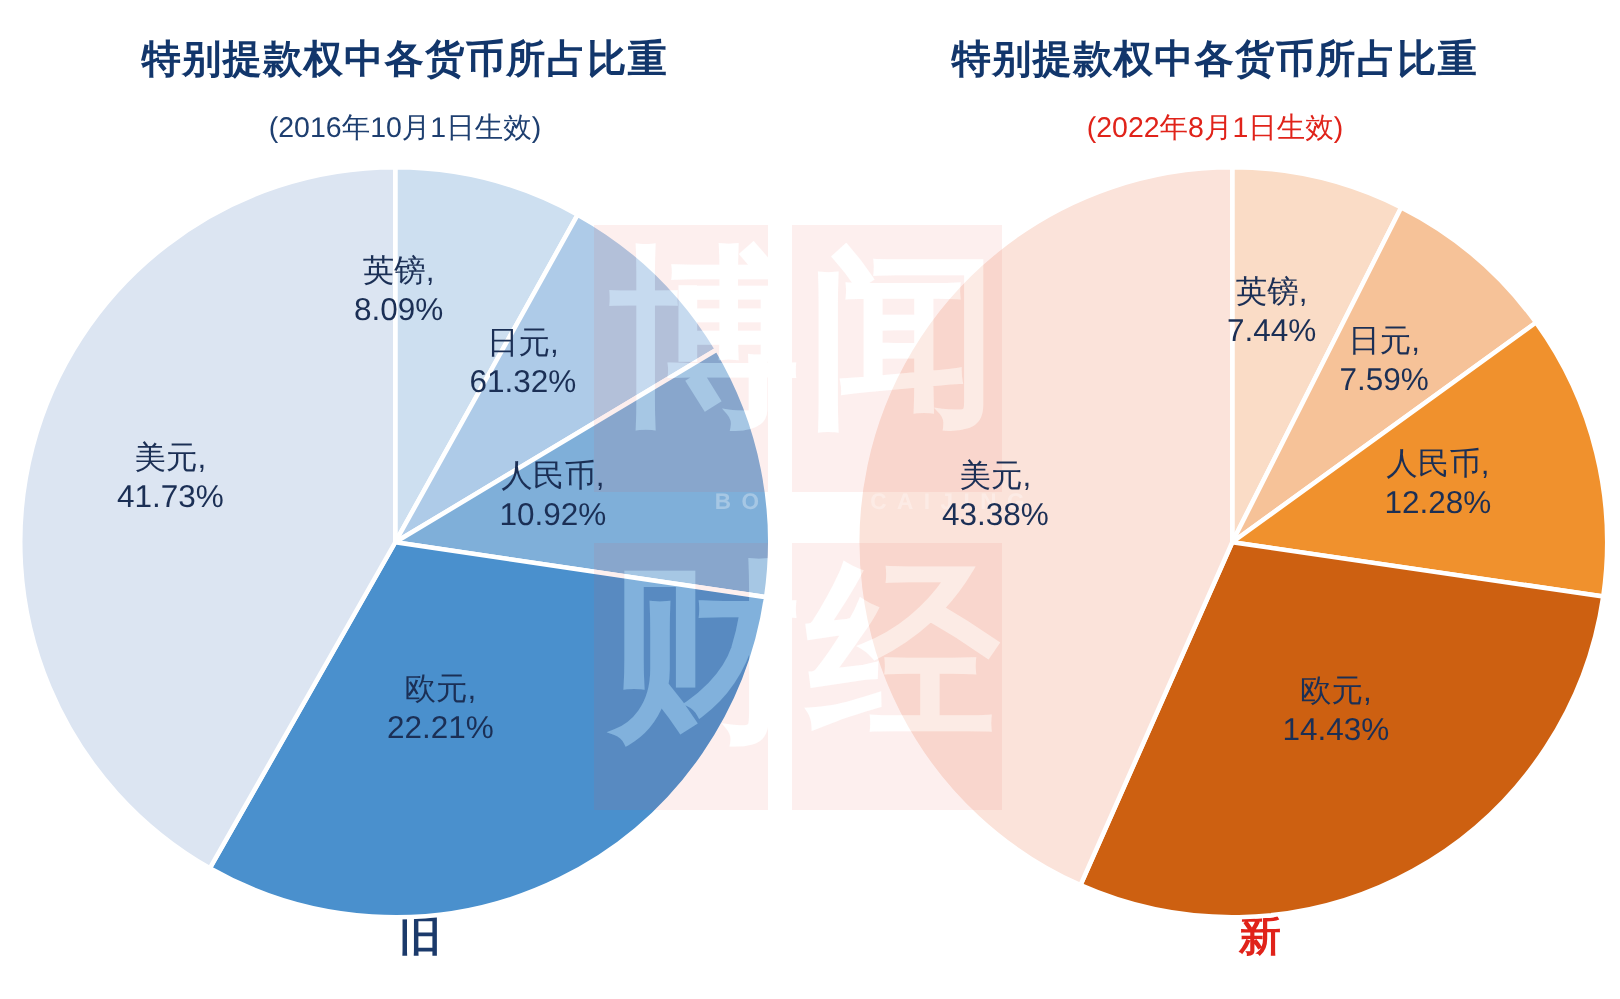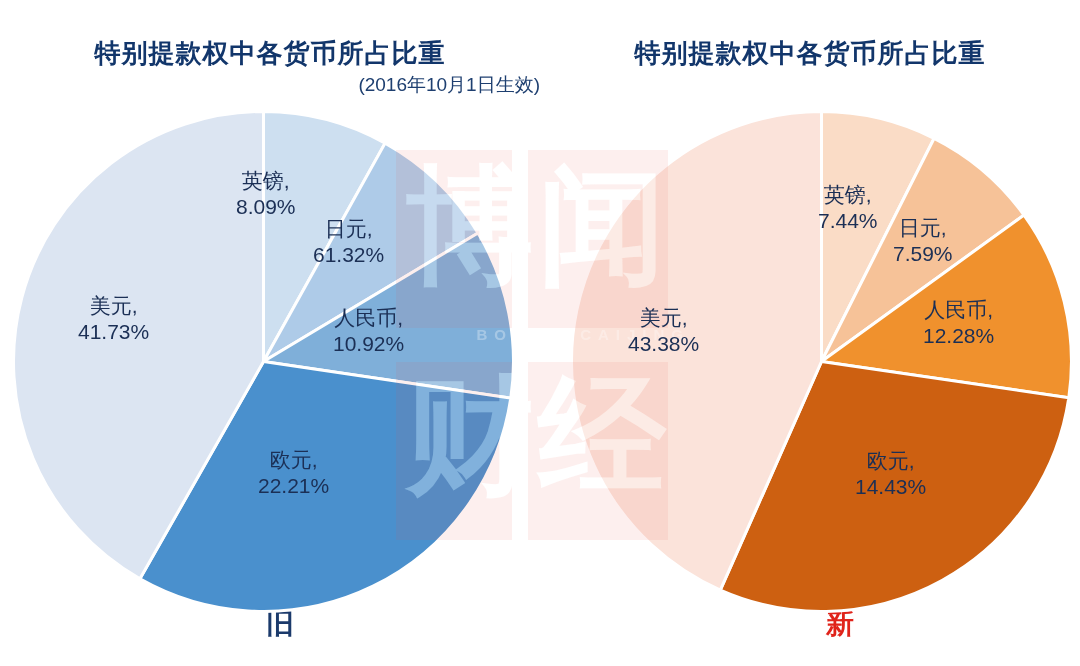--- a/index.html
+++ b/index.html
@@ -36,26 +36,25 @@
     position:absolute;left:22px;top:176px;width:290px;
     text-align:right;color:#ffffff;font-size:15px;letter-spacing:7px;
     font-weight:700;
   }
 
   
   .title{
     position:absolute;text-align:center;width:540px;
     font-weight:700;font-size:26px;color:#12366b;
     letter-spacing:1px;
-    margin-top:14px;
   }
   .title-left{left:0px;top:22px;}
   .title-right{left:540px;top:22px;}
   .subtitle{
-    position:absolute;text-align:right;width:540px;
+    position:absolute;text-align:center;width:540px;
     font-size:19px;color:#1e3f70;
   }
   .subtitle-left{left:0px;top:72px;}
   .subtitle-right{left:540px;top:72px;color:#e0231a;}
 
   
   .footer{
     position:absolute;text-align:center;width:200px;
     font-weight:700;font-size:28px;
   }
@@ -91,20 +90,21 @@
     <div class="wm-char wm-c2">闻</div>
     <div class="wm-char wm-c3">财</div>
     <div class="wm-char wm-c4">经</div>
     <div class="wm-sub">BOWEN CAIJING</div>
   </div>
 
   <div class="title title-left">特别提款权中各货币所占比重</div>
   <div class="subtitle subtitle-left">(2016年10月1日生效)</div>
 
   <div class="title title-right">特别提款权中各货币所占比重</div>
+  <div class="subtitle subtitle-right">(2022年8月1日生效)</div>
 
   <div class="pie-wrap pie-left">
     <svg viewBox="0 0 513 513">
       <g transform="translate(256.5,256.5)">
 
         <path fill="#cddff0" stroke="#ffffff" stroke-width="3" d="M 0 0 L 0 -250 A 250 250 0 0 1 121.63 -218.38 Z"></path>
 
         <path fill="#aecbe8" stroke="#ffffff" stroke-width="3" d="M 0 0 L 121.63 -218.38 A 250 250 0 0 1 214.52 -128.53 Z"></path>
 
         <path fill="#7fafd9" stroke="#ffffff" stroke-width="3" d="M 0 0 L 214.52 -128.53 A 250 250 0 0 1 247.26 36.63 Z"></path>

